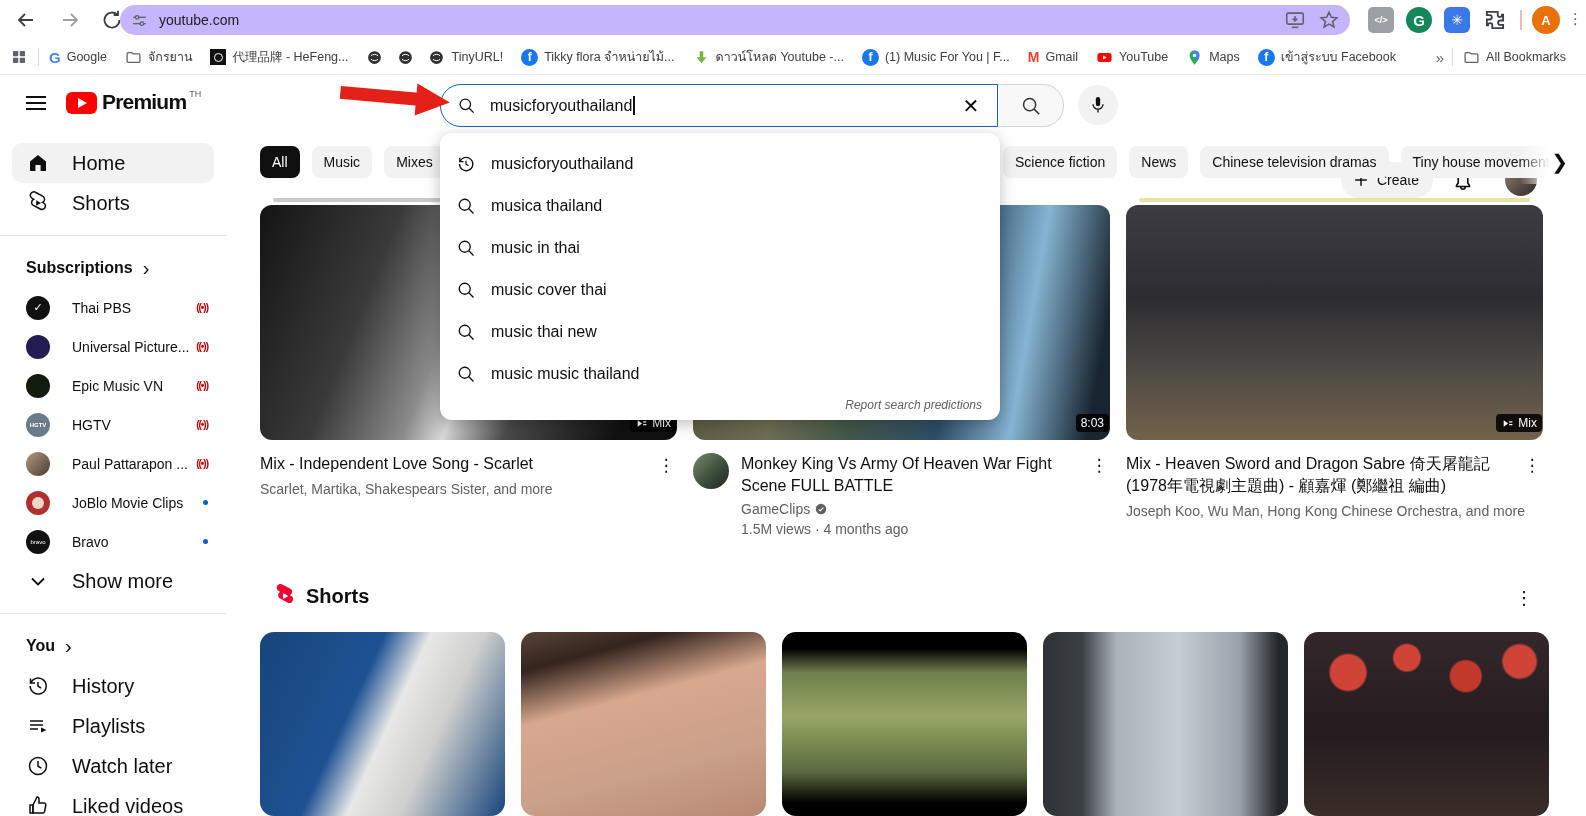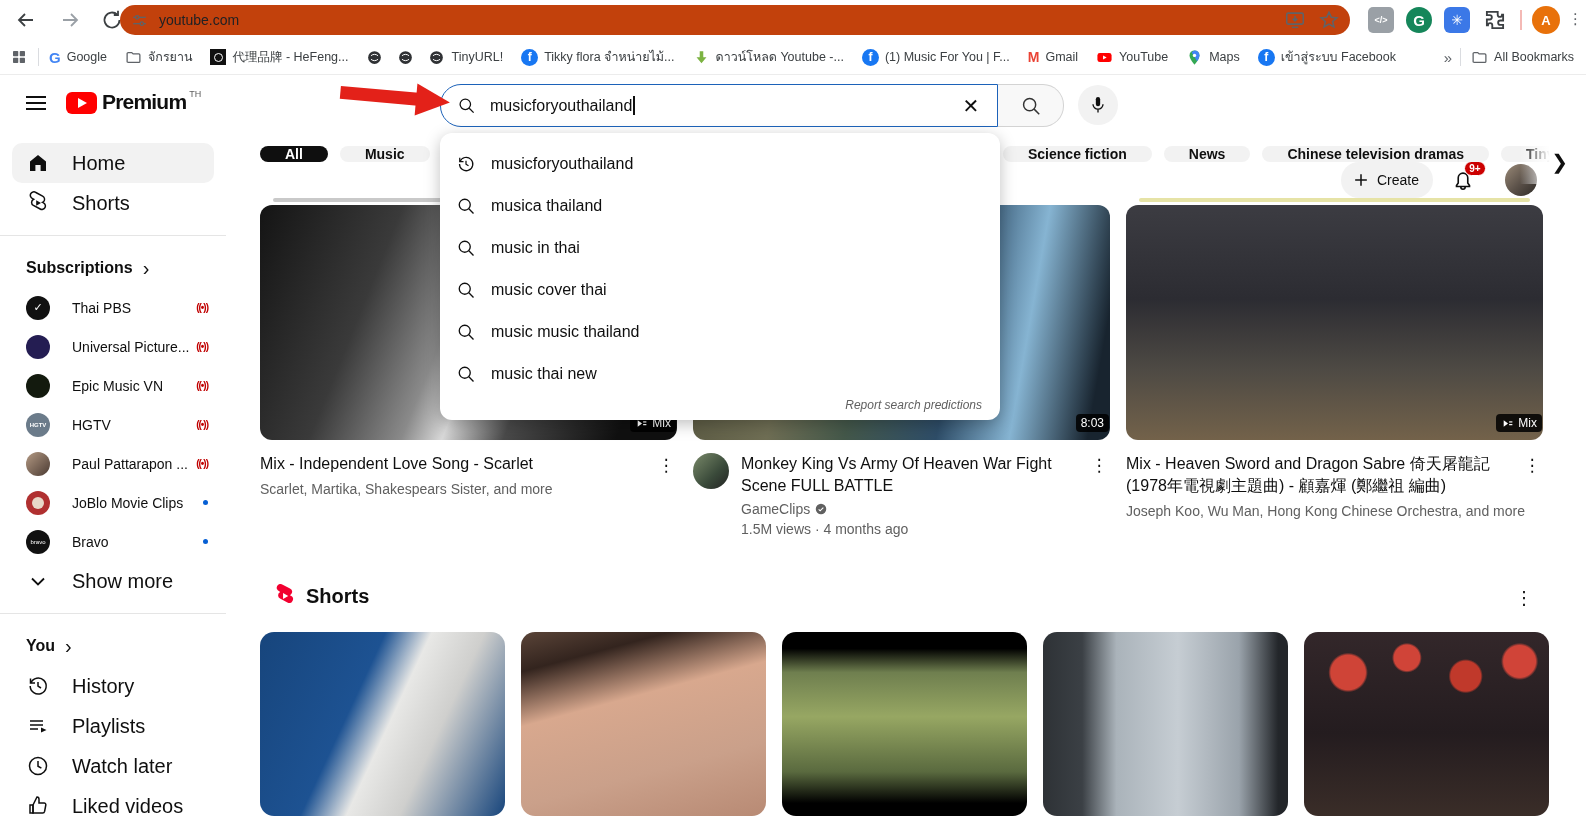--- a/index.html
+++ b/index.html
@@ -4,21 +4,21 @@
 <style>
   * { box-sizing: border-box; margin: 0; padding: 0; }
   html,body { width:1586px; height:816px; overflow:hidden; }
   body { font-family:"Liberation Sans", sans-serif; background:#fff; color:#0f0f0f; position:relative; }
   .abs { position:absolute; }
   svg { display:block; }
 
   
   #toolbar { position:absolute; top:0; left:0; width:1586px; height:40px; background:#fff; }
   .nav-ic { position:absolute; top:8px; width:24px; height:24px; color:#5f6368; cursor:pointer; }
-  #url-pill { position:absolute; left:120px; top:5px; width:1230px; height:30px; background:#c2410c; border-radius:15px; display:flex; align-items:center; padding:0 10px; }
+  #url-pill { position:absolute; left:120px; top:5px; width:1230px; height:30px; background:#c4b5fd; border-radius:15px; display:flex; align-items:center; padding:0 10px; }
   #url-text { font-size:14px; color:#202124; margin-left:10px; flex:1; }
   .pill-right-ic { width:22px; height:22px; color:#5f6368; margin-left:12px; }
   .ext-ic { position:absolute; top:7px; width:26px; height:26px; }
   .ext-code { background:#9aa0a6; border-radius:5px; color:#fff; font-size:9px; font-weight:bold; display:flex; align-items:center; justify-content:center; }
   .ext-gram { background:#15865a; border-radius:50%; color:#fff; font-weight:bold; font-size:15px; display:flex; align-items:center; justify-content:center; }
   .ext-gear { background:#3b78e7; border-radius:6px; color:#fff; font-size:14px; display:flex; align-items:center; justify-content:center; font-family:"DejaVu Sans",sans-serif; }
   .chrome-avatar { position:absolute; top:6px; width:28px; height:28px; border-radius:50%; background:#e8710a; color:#fff; font-size:13px; font-weight:bold; display:flex; align-items:center; justify-content:center; }
   .vsep-red { position:absolute; top:10px; width:2px; height:20px; background:#f4b9b5; }
 
   
@@ -90,21 +90,21 @@
   .a1 { background:#111; font-size:11px; }
   .a2 { background:#241d52; }
   .a3 { background:#131a0e; }
   .a4 { background:#6b7b8a; font-size:6px; font-weight:bold; }
   .a5 { background:linear-gradient(135deg,#b49a84,#4a3a32); }
   .a6 { background:#111; font-size:6px; }
   .a7 { background:#b03030; }
   .a7 i { width:12px; height:12px; border-radius:50%; background:#e8d8c8; display:block; }
 
   
-  .chip { height:16px; padding:0 25px; border-radius:8px; background:#f2f2f2; font-size:14px; font-weight:700; display:flex; align-items:center; cursor:pointer; white-space:nowrap; }
+  .chip { height:32px; padding:0 12px; border-radius:8px; background:#f2f2f2; font-size:14px; font-weight:400; display:flex; align-items:center; cursor:pointer; white-space:nowrap; }
   .chip.sel { background:#0f0f0f; color:#fff; }
   #chips-left { position:absolute; left:260px; top:146px; display:flex; gap:12px; z-index:5; }
   #chips-right { position:absolute; left:1003px; top:146px; width:583px; display:flex; gap:12px; overflow:hidden; z-index:5; }
   #chips-fade { position:absolute; left:1520px; top:140px; width:66px; height:44px; background:linear-gradient(90deg,rgba(255,255,255,0),#fff 45%); z-index:6; display:flex; align-items:center; justify-content:flex-end; padding-right:18px; cursor:pointer; }
   #chips-fade span { font-size:20px; color:#0f0f0f; }
 
   
   .vcard { position:absolute; top:205px; width:417px; }
   .thumb { position:relative; width:417px; height:235px; border-radius:12px; cursor:pointer; }
   .stack-bar { position:absolute; top:-7px; left:3%; width:94%; height:4px; border-radius:3px; }
@@ -253,21 +253,21 @@
       <span class="lbl">Maps</span>
     </div>
   <div class="bm">
       <span class="fb-c">f</span>
       <span class="lbl">เข้าสู่ระบบ Facebook</span>
     </div>
 
   <div class="bm-spacer"></div>
   <span class="chev2">»</span>
   <div class="bm-sep"></div>
-  <div class="bm" style="margin-right:2px">
+  <div class="bm" style="margin-right:10px">
       <svg class="bm-ic" viewBox="0 0 24 24" fill="none" stroke="#5f6368" stroke-width="1.8">
         <path d="M3 6.5A1.5 1.5 0 0 1 4.5 5h5l2 2h8A1.5 1.5 0 0 1 21 8.5v9a1.5 1.5 0 0 1-1.5 1.5h-15A1.5 1.5 0 0 1 3 17.5z"></path>
       </svg>
       <span class="lbl">All Bookmarks</span>
     </div>
 </div>
 
 <div id="yt-header">
   <div id="hamburger">
       <i></i>
@@ -547,23 +547,23 @@
         <circle cx="10.5" cy="10.5" r="6.6"></circle>
         <line x1="15.4" y1="15.4" x2="21" y2="21"></line>
       </svg>
     <span>music cover thai</span>
   </div>
   <div class="sug-row">
     <svg viewBox="0 0 24 24" fill="none" stroke="currentColor" stroke-width="1.6">
         <circle cx="10.5" cy="10.5" r="6.6"></circle>
         <line x1="15.4" y1="15.4" x2="21" y2="21"></line>
       </svg>
-    <span>music music thailand</span>
+    <span>music thai new</span>
   </div>
   <div class="sug-row">
     <svg viewBox="0 0 24 24" fill="none" stroke="currentColor" stroke-width="1.6">
         <circle cx="10.5" cy="10.5" r="6.6"></circle>
         <line x1="15.4" y1="15.4" x2="21" y2="21"></line>
       </svg>
-    <span>music thai new</span>
+    <span>music music thailand</span>
   </div>
   <div id="sug-footer">Report search predictions</div>
 </div>
 
 </body></html>

